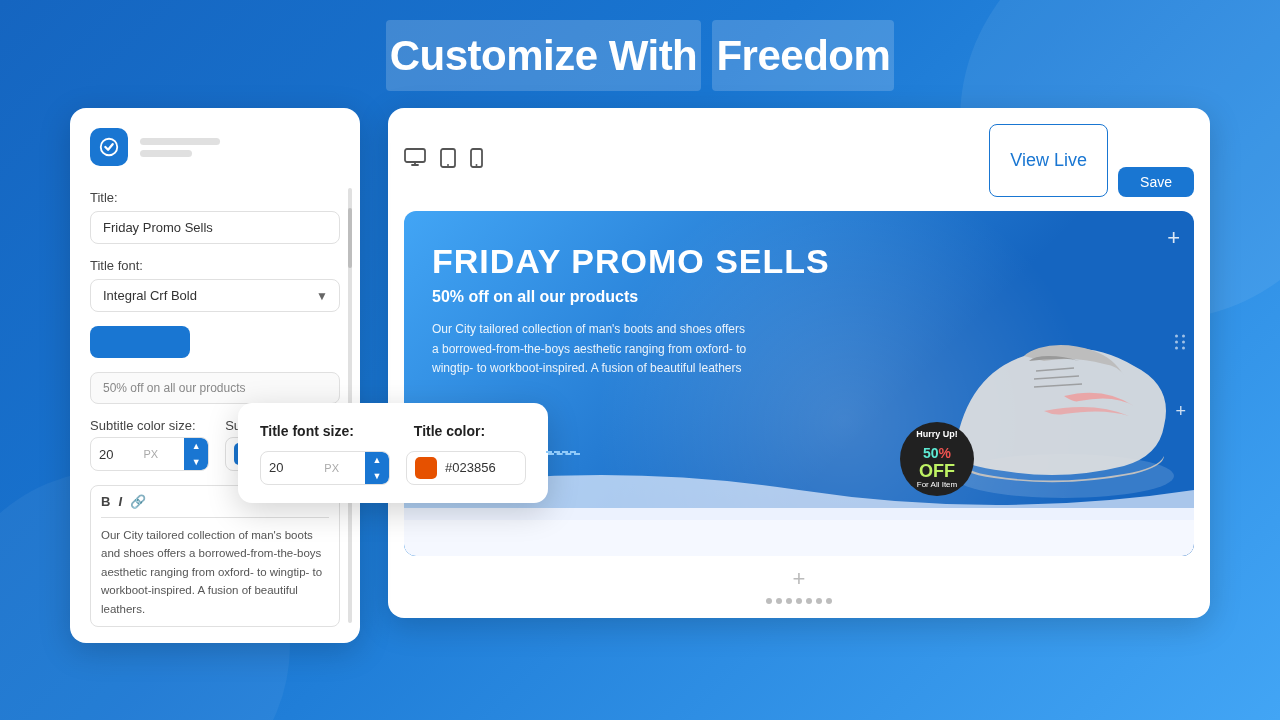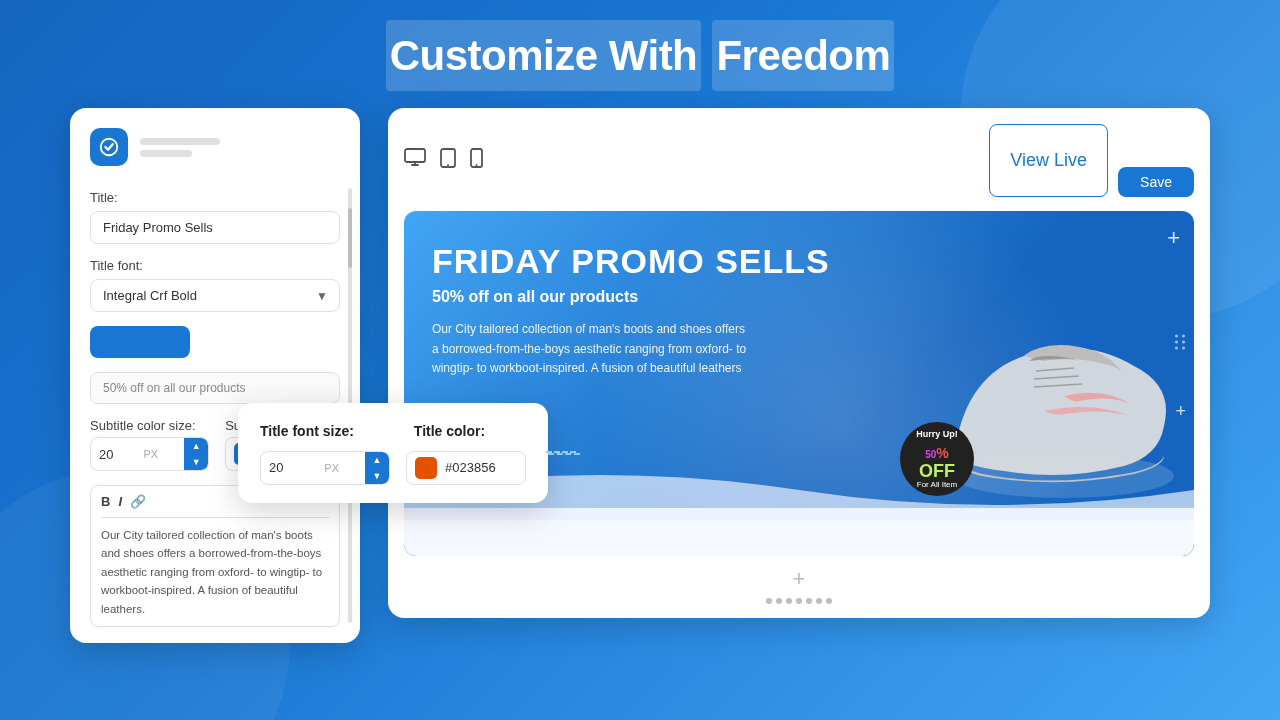--- a/index.html
+++ b/index.html
@@ -520,22 +520,22 @@
     }
 
     .badge-mid {
       font-size: 22px;
       font-weight: 900;
       color: #fff;
       line-height: 1;
     }
 
     .badge-mid span {
-      color: #d946ef;
-      font-size: 10px;
+      color: #5eead4;
+      font-size: 14px;
     }
 
     .badge-bot {
       font-size: 8px;
       color: #fff;
       text-align: center;
       line-height: 1.2;
     }
 
     

